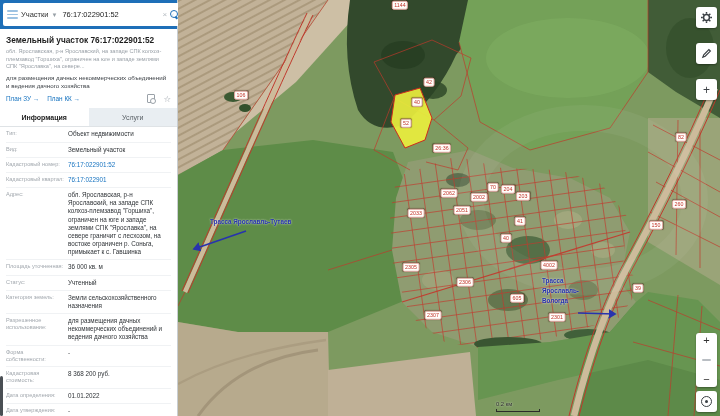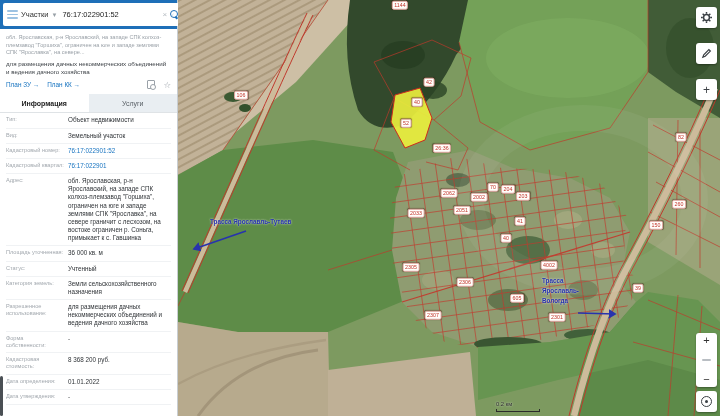--- a/index.html
+++ b/index.html
@@ -78,20 +78,21 @@
         <span class="cat">Участки</span>
         <span class="chev">▼</span>
         <input value="76:17:022901:52" style="">
         <span class="clear-x">×</span>
         <span class="mag"></span>
       </div>
       <div class="collapse">‹</div>
     </div>
 
     <div class="panel">
+      <div class="p-title">Земельный участок 76:17:022901:52</div>
       <p class="p-addr">обл. Ярославская, р-н Ярославский, на западе СПК колхоз-племзавод "Горшиха", ограничен на юге и западе землями СПК "Ярославка", на севере...</p>
       <p class="p-usage">для размещения дачных некоммерческих объединений и ведения дачного хозяйства</p>
 
       <div class="links-row">
         <a class="plan-link">План ЗУ →</a>
         <a class="plan-link">План КК →</a>
         <span class="links-spacer"></span>
         <span class="doc-ico"></span>
         <span class="star-ico">☆</span>
       </div>

